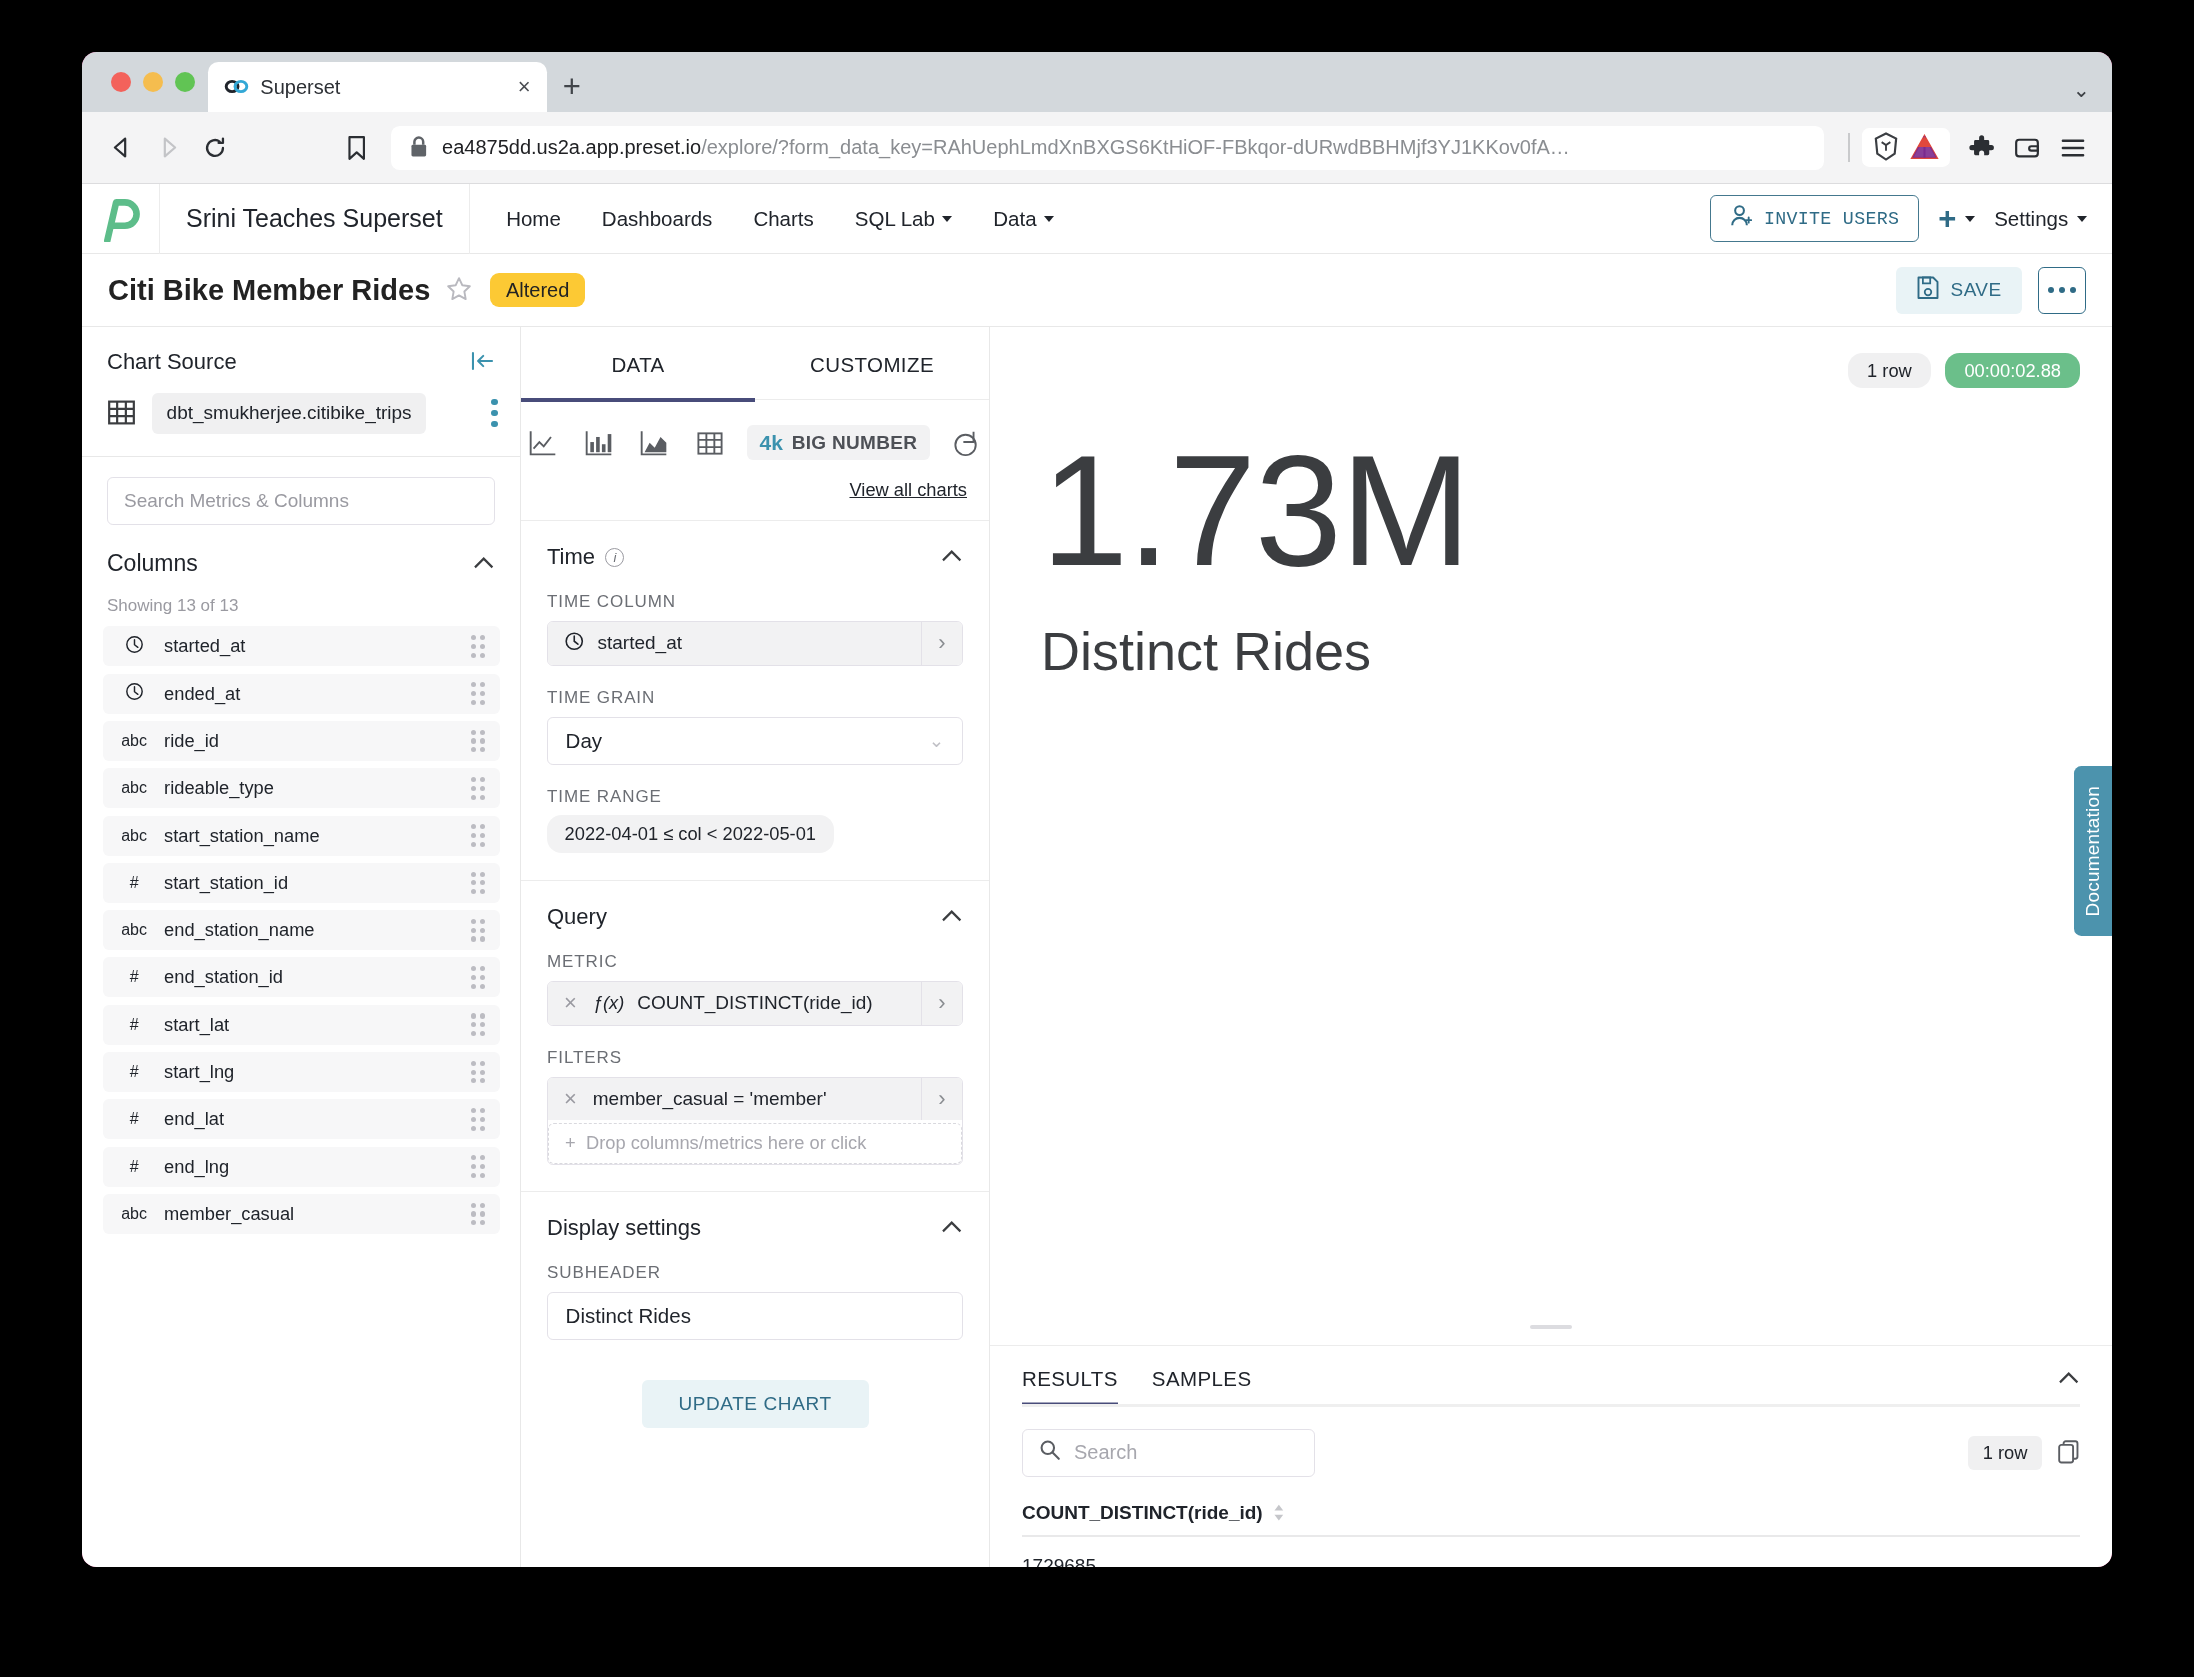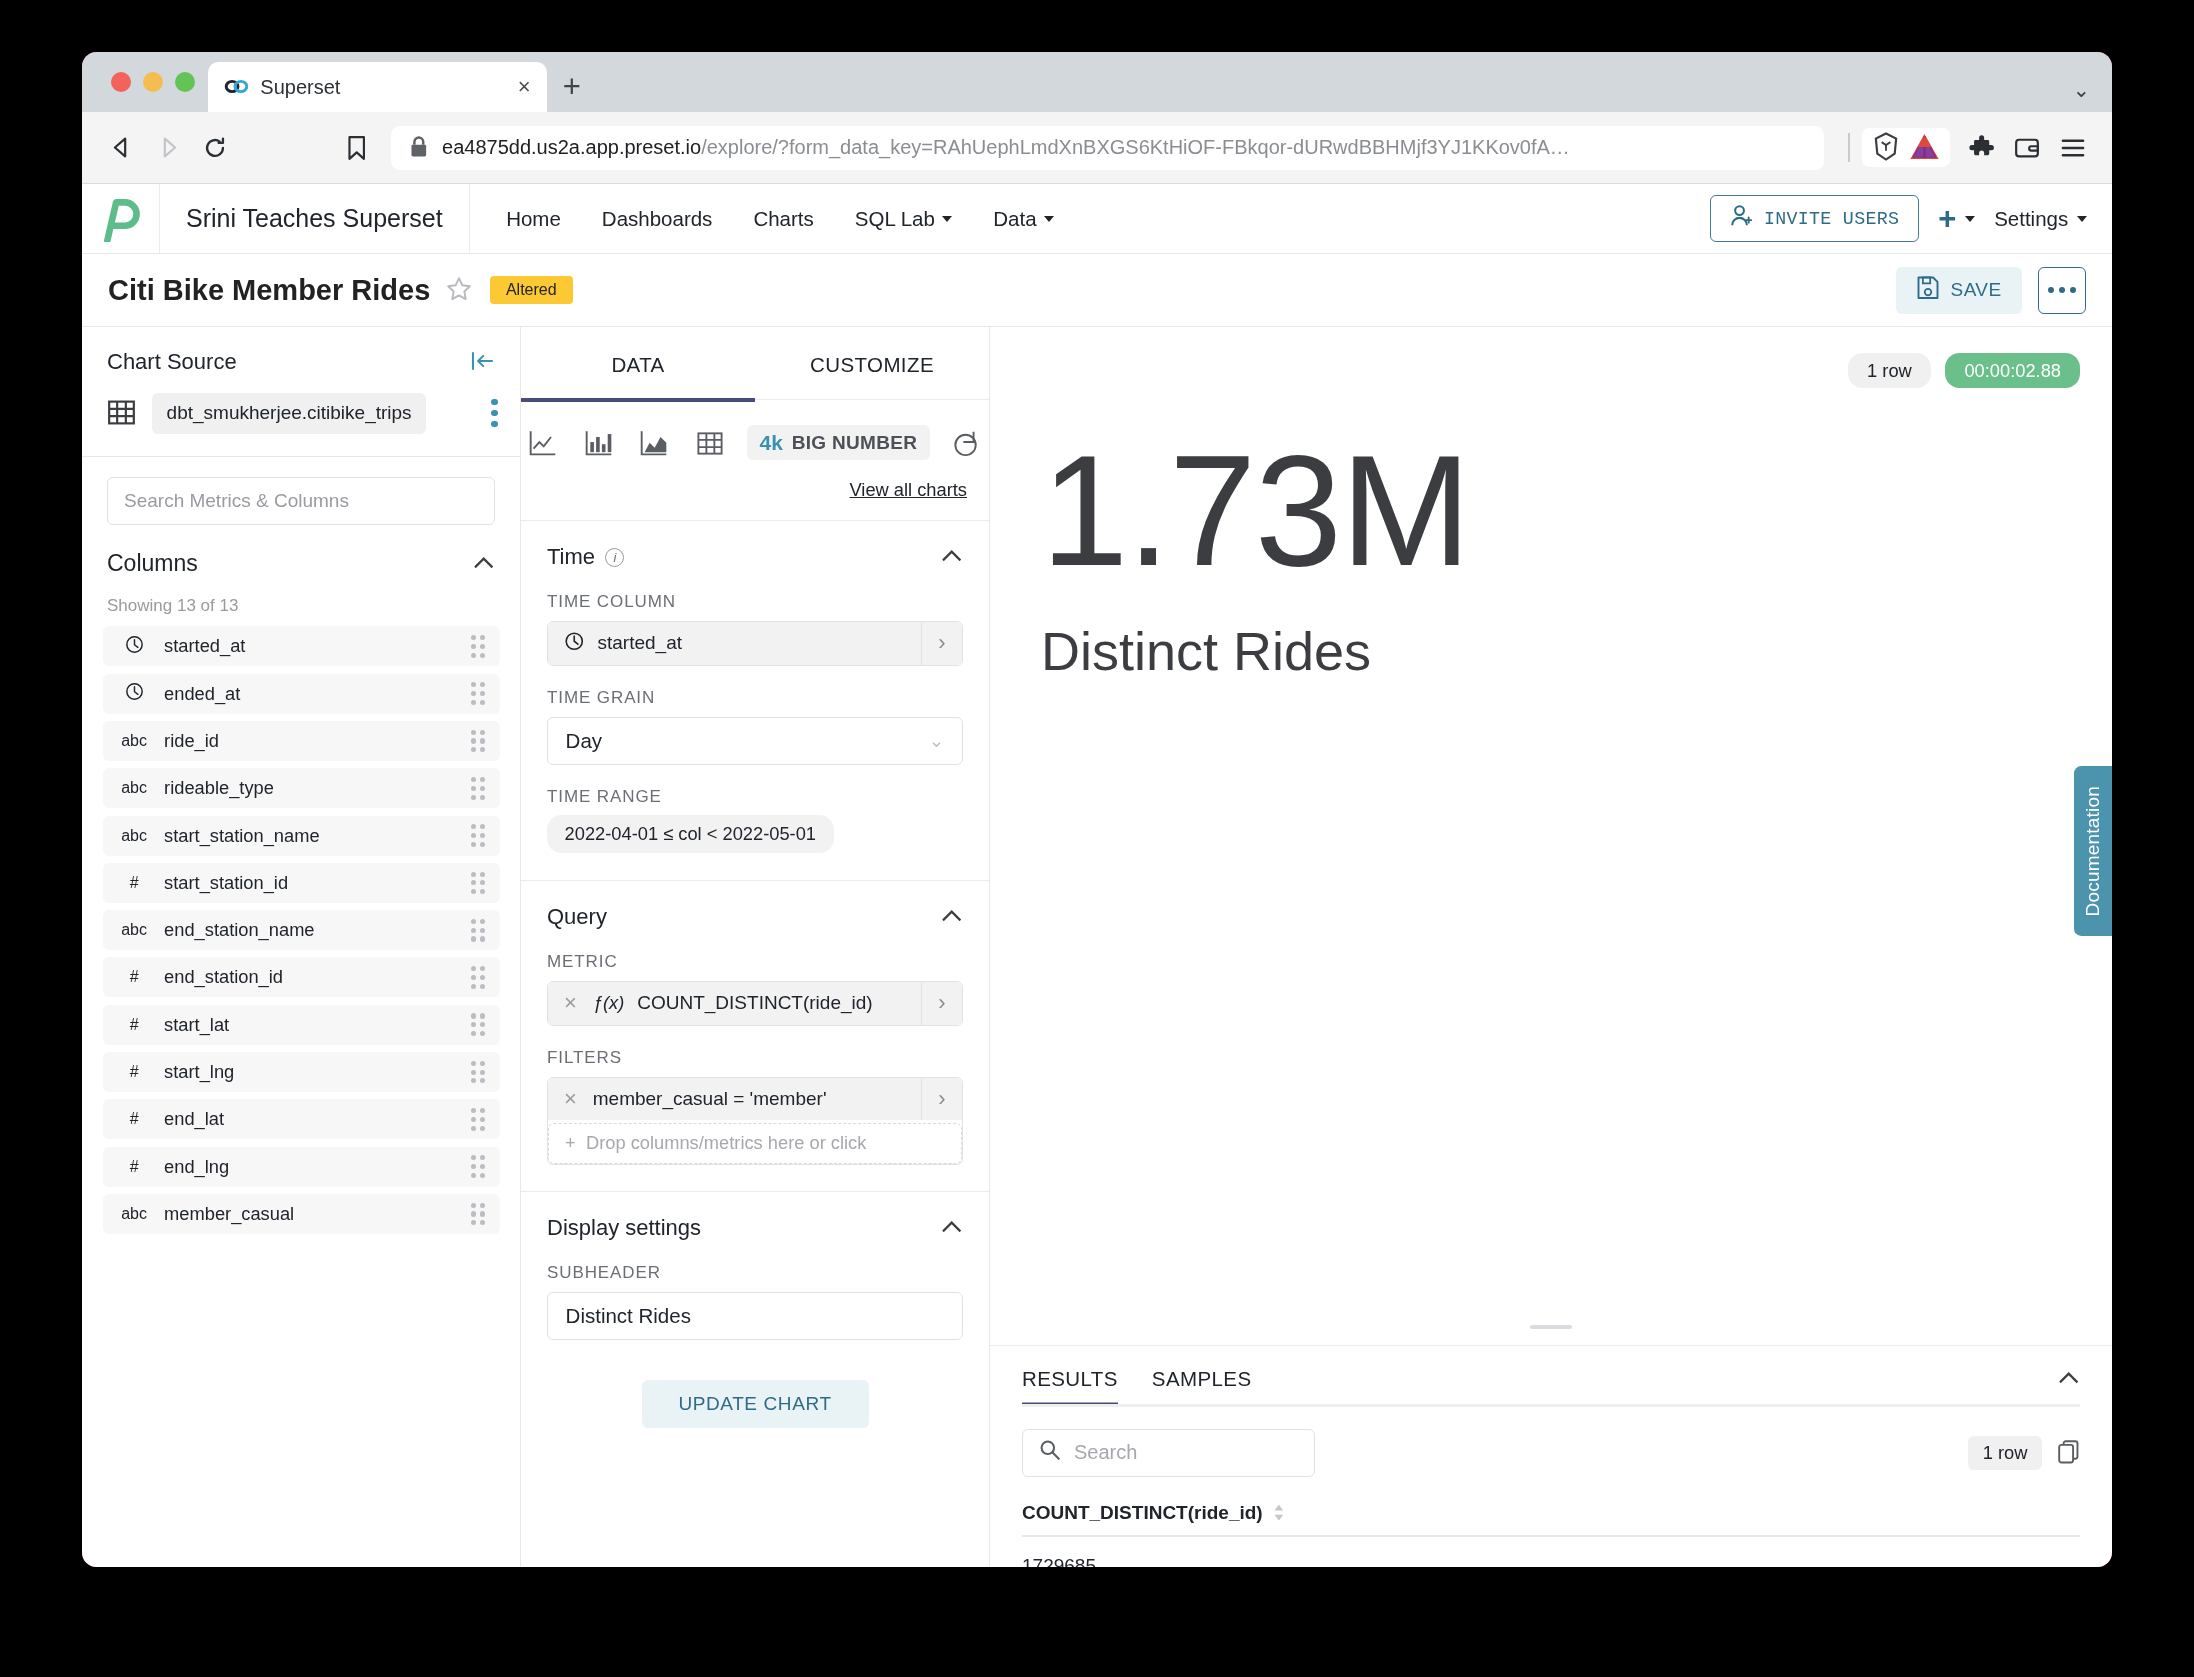--- a/index.html
+++ b/index.html
@@ -146,22 +146,22 @@
     height: 73px;
     display:flex; align-items:center;
     padding: 0 26px;
     border-bottom: 1.5px solid #e8e8e8;
   }
   .chart-title { font-size: 29px; font-weight:700; color:#222; }
   .star-icon { margin-left:16px; cursor:pointer; }
   .altered-badge {
     margin-left: 17.6px;
     background: #fcc934; color:#232323;
-    border-radius: 4px; padding: 5.1px 16px;
-    font-size: 16px;
+    border-radius: 9px; padding: 5.1px 16px;
+    font-size: 20px;
   }
   .ch-right { margin-left:auto; display:flex; align-items:center; gap:16px; }
   .save-btn {
     background:#e9f3f6; color:#2f6b86;
     border-radius: 5.9px; height:47px; display:flex; align-items:center;
     gap:11.7px; padding: 0 20.5px; font-size:19px; letter-spacing:0.4px; cursor:pointer;
   }
   .dots-btn {
     width:48px; height:47px; border:1.5px solid #2f6b86; border-radius:5.9px;
     display:flex; align-items:center; justify-content:center; gap:5.1px; cursor:pointer;

